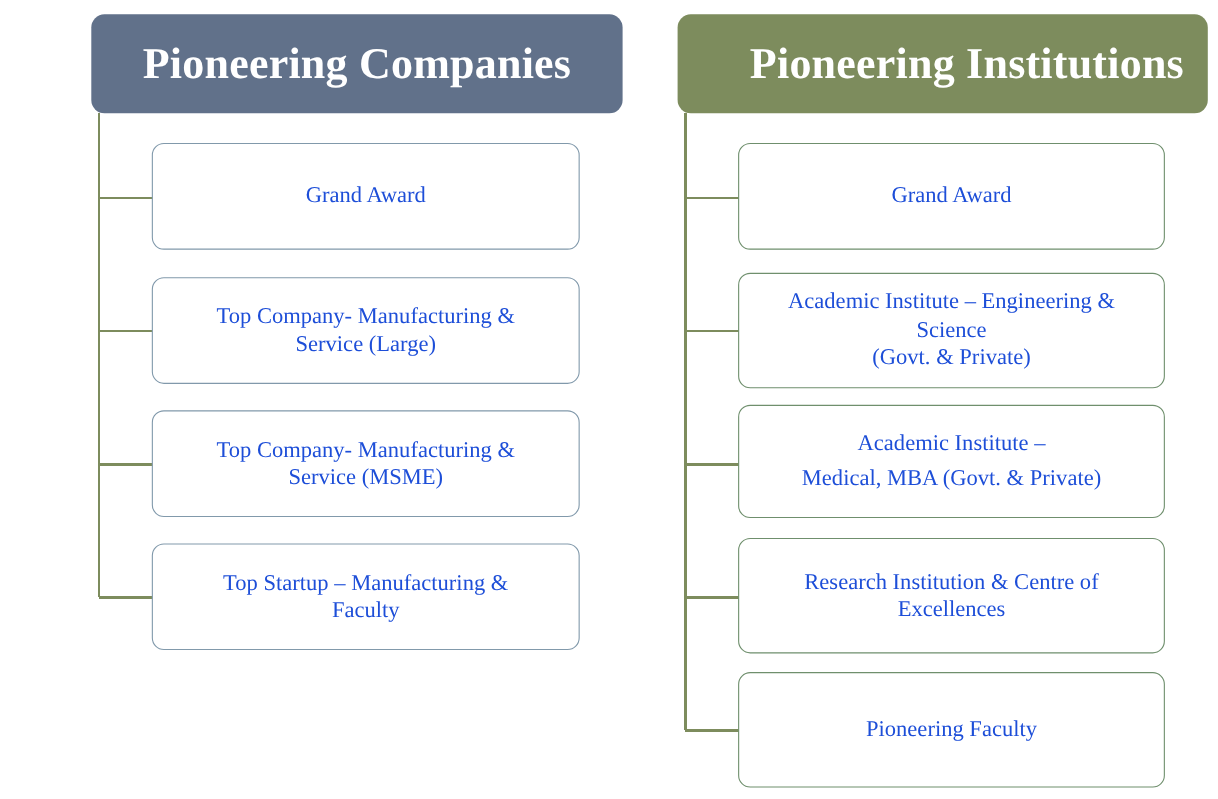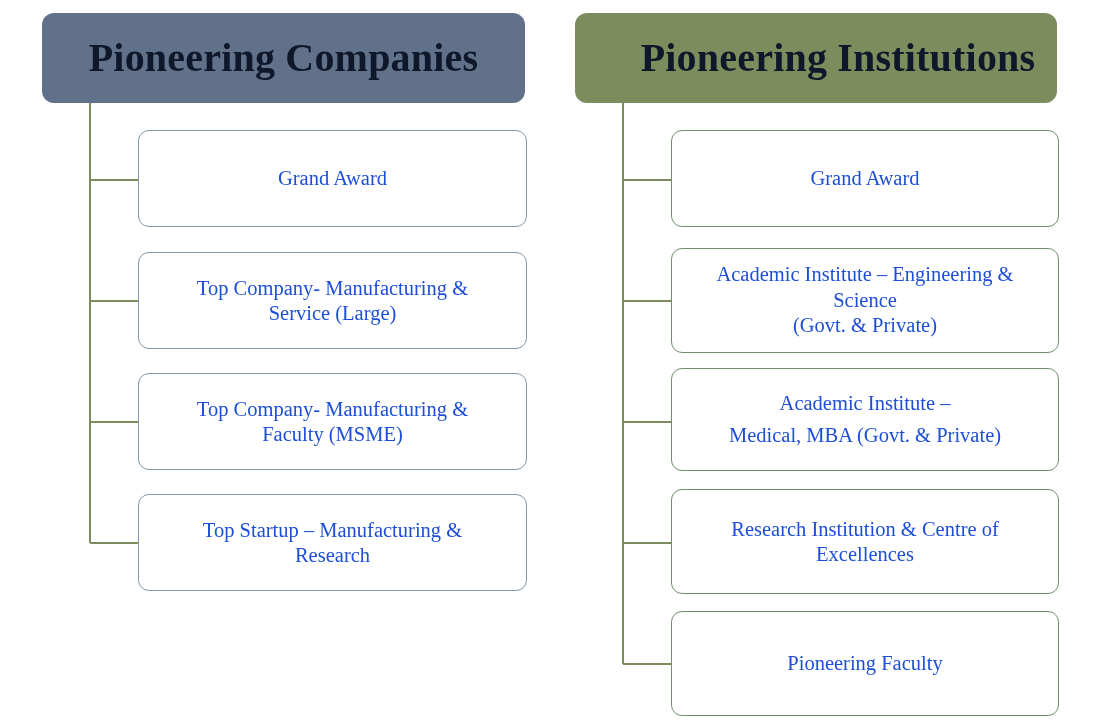--- a/index.html
+++ b/index.html
@@ -26,26 +26,27 @@
     height: 726px;
     pointer-events: none;
   }
   
   .header {
     position: absolute;
     border-radius: 12px;
     display: flex;
     align-items: center;
     justify-content: center;
-    color: #0f172a;
+    color: #ffffff;
     font-weight: bold;
     font-size: 40px;
     letter-spacing: 0.2px;
     line-height: 1.05;
     box-sizing: border-box;
+    margin-left: 41px;
   }
   #header-companies {
     left: 42px;  top: 13px;
     width: 483px; height: 90px;
   }
   #header-institutions {
     left: 575px; top: 13px;
     width: 482px; height: 90px; padding-left: 44px;
   }
   
@@ -114,28 +115,28 @@
     <div class="node" style="left:138px; top:252px; width:389px; height:97px;">
       <span class="txt">
         <span>Top Company- Manufacturing &amp;</span><br>
         <span>Service (Large)</span>
       </span>
     </div>
 
     <div class="node" style="left:138px; top:373px; width:389px; height:97px;">
       <span class="txt">
         <span>Top Company- Manufacturing &amp;</span><br>
-        <span>Faculty (MSME)</span>
+        <span>Service (MSME)</span>
       </span>
     </div>
 
     <div class="node" style="left:138px; top:494px; width:389px; height:97px;">
       <span class="txt">
         <span>Top Startup – Manufacturing &amp;</span><br>
-        <span>Research</span>
+        <span>Faculty</span>
       </span>
     </div>
   </div>
 
   <div class="col-right">
 
     <div class="header" id="header-institutions" style="background:#7d8c5d;">
       <span>Pioneering Institutions</span>
     </div>
 

